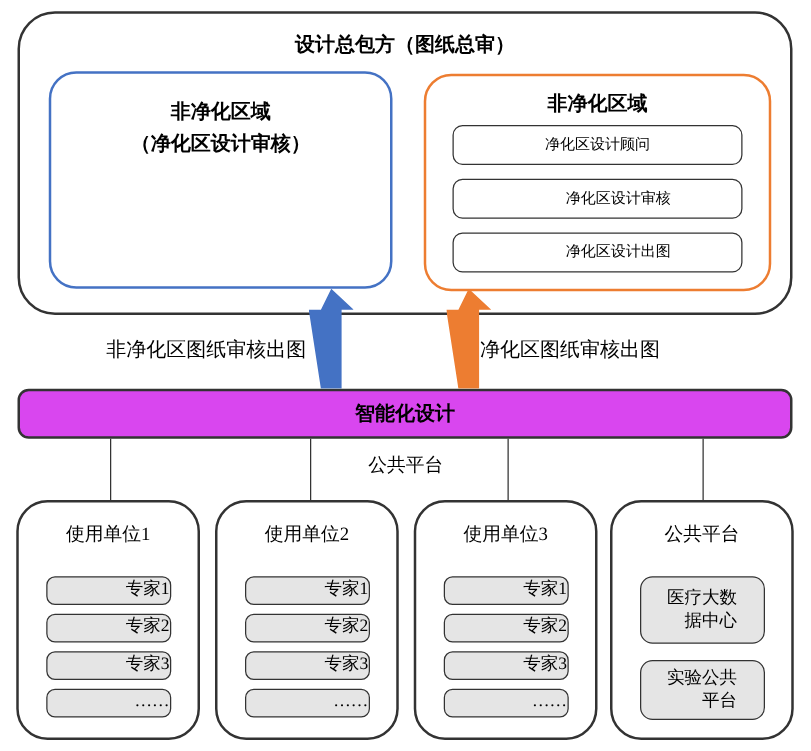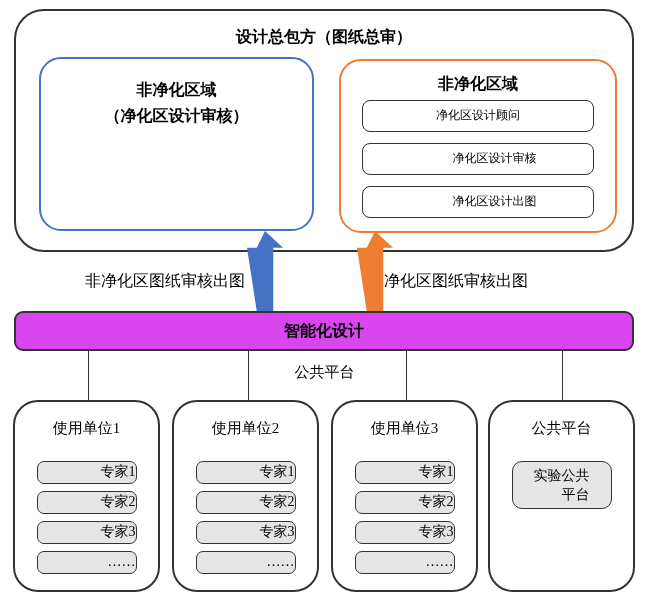--- a/index.html
+++ b/index.html
@@ -133,18 +133,20 @@
       <div class="group-item">专家1</div>
       <div class="group-item">专家2</div>
       <div class="group-item">专家3</div>
       <div class="group-item">……</div>
     </div>
   </div>
 
   <div class="group g4">
     <div class="group-title">公共平台</div>
     <div class="group-items tall">
+      <div class="group-item tall">医疗大数
+据中心</div>
       <div class="group-item tall tall2">实验公共
 平台</div>
     </div>
   </div>
 
 </div>
 
 </body></html>

